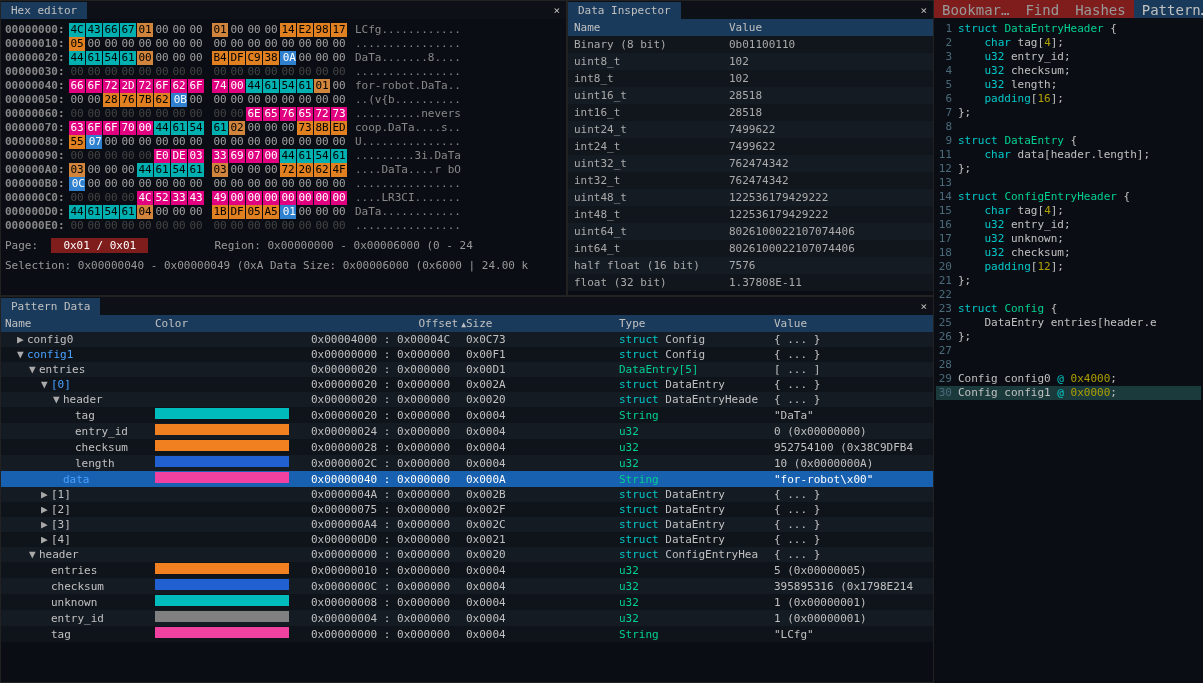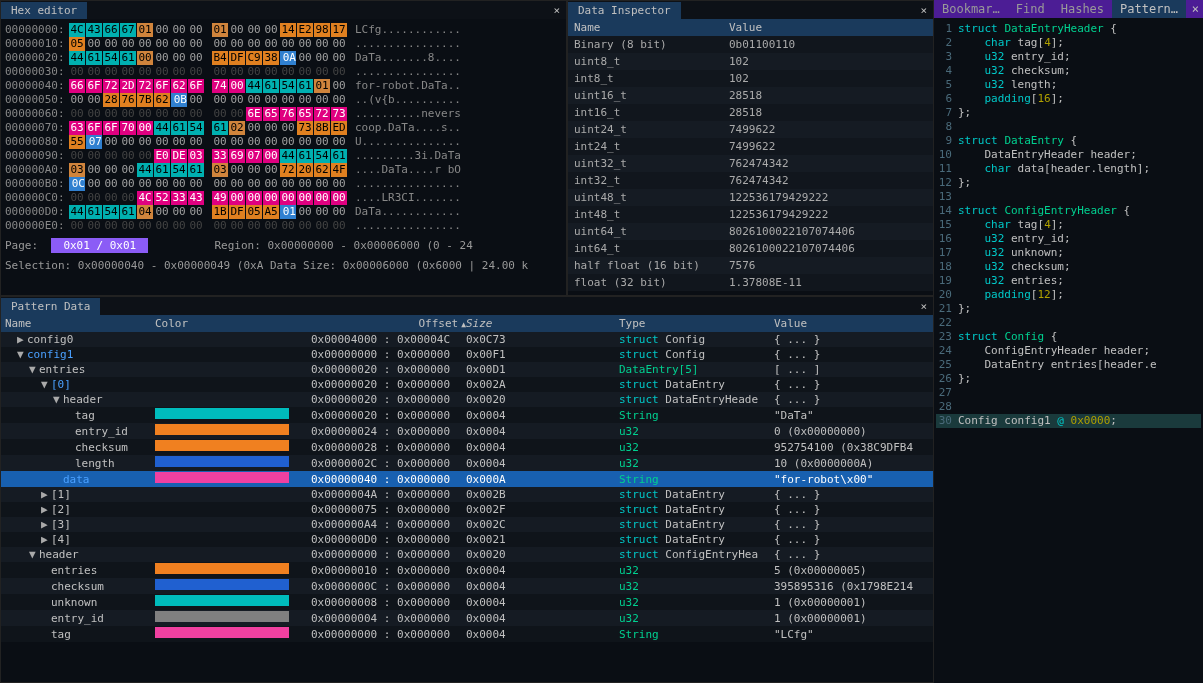--- a/index.html
+++ b/index.html
@@ -10,54 +10,54 @@
 .top-row { display:flex; height:296px; }
 .hex-panel { width:567px; background:#0a0e14; border:1px solid #222; }
 .inspector-panel { width:367px; background:#0a0e14; border:1px solid #222; }
 .pattern-panel { flex:1; background:#0a0e14; border:1px solid #222; overflow:hidden; }
 .title-bar { display:flex; align-items:center; background:#0d1117; height:18px; font-size:11px; }
 .title-tab { background:#1a3a5c; padding:2px 10px; color:#c0c0c0; }
 .title-close { margin-left:auto; padding:2px 6px; color:#c0c0c0; cursor:pointer; }
 .hex-body { padding:4px; font-size:11px; line-height:14px; }
 .hex-header { color:#888; margin-bottom:2px; }
 .hex-row { display:flex; }
-.hex-addr { color:#888; width:64px; }
+.hex-addr { color:#888; width:64px;font-weight:bold; }
 .hex-bytes { display:flex; gap:1px; }
 .hb { width:16px; text-align:center; color:#a0a0a0; }
 .hb.b0 { background:#00b0b0; color:#000; }
 .hb.b1 { background:#d0843c; color:#000; }
 .hb.b2 { background:#e08020; color:#000; }
 .hb.b3 { background:#3080d0; color:#fff;text-align:right; }
 .hb.b5 { background:#e00080; color:#fff; }
 .hb.dim { color:#444; }
 .ascii { margin-left:8px; color:#888; }
 .status { margin-top:6px; font-size:11px; color:#999; }
-.page-ind { background:#8b5cf6; padding:1px 12px; color:#fff; }
+.page-ind { background:#7f1d1d; padding:1px 12px; color:#fff; }
 .insp-body { overflow-y:auto; height:276px; }
 .insp-head { display:flex; background:#1a3a5c; padding:2px 6px; font-size:11px; color:#c0c0c0; }
 .insp-head .c1 { width:155px; } .insp-head .c2 { flex:1; }
 .insp-row { display:flex; padding:2px 6px; font-size:11px; }
 .insp-row:nth-child(odd){ background:#11161d; }
 .insp-row:nth-child(even){ background:#151b23; }
 .insp-row .c1 { width:155px; color:#aaa; } .insp-row .c2 { flex:1; color:#aaa; }
 .pat-head-row { display:flex; background:#1a3a5c; padding:2px 4px; font-size:11px; }
-.pat-head-row .pc1{width:150px;} .pat-head-row .pc2{width:156px;} .pat-head-row .pc3{width:155px;text-align:right;} .pat-head-row .pc4{width:153px;font-style:italic;} .pat-head-row .pc5{width:155px;} .pat-head-row .pc6{flex:1;}
+.pat-head-row .pc1{width:150px;} .pat-head-row .pc2{width:156px;} .pat-head-row .pc3{width:155px;text-align:right;} .pat-head-row .pc4{width:153px;} .pat-head-row .pc5{width:155px;} .pat-head-row .pc6{flex:1;}
 .pat-row { display:flex; padding:1px 4px; font-size:11px; align-items:center; }
 .pat-row:nth-child(odd){ background:#151b23; }
 .pat-row:nth-child(even){ background:#0f141a; }
 .pat-row.sel { background:#1860b0; color:#fff; }
 .pat-row .pc1{width:150px; display:flex; align-items:center;} .pat-row .pc2{width:156px;} .pat-row .pc3{width:155px;} .pat-row .pc4{width:153px;} .pat-row .pc5{width:155px;} .pat-row .pc6{flex:1;}
 .arrow { display:inline-block; width:10px; color:#aaa; }
 .indent { display:inline-block; }
 .color-sw { display:inline-block; width:134px; height:11px; }
 .kw { color:#00c8c8; }
 .ty { color:#00d090; }
 .num { color:#b0a000; }
 .cb-teal{background:#00bcbc;} .cb-orange{background:#f08020;} .cb-blue{background:#2060d0;} .cb-pink{background:#f040a0;} .cb-grey{background:#808080;}
-.tab-row { display:flex; background:#4c1d95; height:18px; font-size:12px; }
+.tab-row { display:flex; background:#7f1d1d; height:18px; font-size:14px; }
 .rtab { padding:2px 8px; color:#999; cursor:pointer; }
 .rtab.active { background:#1a3a5c; color:#c0c0c0; }
 .code-body { padding:4px 2px; font-size:11px; line-height:14px; overflow-y:auto; }
 .code-line { display:flex; }
 .ln { width:22px; text-align:right; color:#4a6a7a; padding-right:6px; }
 .code-txt { flex:1; white-space:pre; }
 .code-line.hl { background:#1a3a3c; }
 .sort-icon::after { content:"▲"; font-size:8px; margin-left:3px; }
 </style>
 </head>
@@ -803,24 +803,20 @@
         </div>
         <div class="code-line">
           <span class="ln">8</span>
           <span class="code-txt"></span>
         </div>
         <div class="code-line">
           <span class="ln">9</span>
           <span class="code-txt"><span class="kw">struct</span> <span class="ty">DataEntry</span> {</span>
         </div>
         <div class="code-line">
-          <span class="ln">10</span>
-          <span class="code-txt">    DataEntryHeader header;</span>
-        </div>
-        <div class="code-line">
           <span class="ln">11</span>
           <span class="code-txt">    <span class="kw">char</span> data[header.length];</span>
         </div>
         <div class="code-line">
           <span class="ln">12</span>
           <span class="code-txt">};</span>
         </div>
         <div class="code-line">
           <span class="ln">13</span>
           <span class="code-txt"></span>
@@ -839,58 +835,54 @@
         </div>
         <div class="code-line">
           <span class="ln">17</span>
           <span class="code-txt">    <span class="kw">u32</span> unknown;</span>
         </div>
         <div class="code-line">
           <span class="ln">18</span>
           <span class="code-txt">    <span class="kw">u32</span> checksum;</span>
         </div>
         <div class="code-line">
-          <span class="ln">19</span>
-          <span class="code-txt">    <span class="kw">u32</span> entries;</span>
-        </div>
-        <div class="code-line">
           <span class="ln">20</span>
           <span class="code-txt">    <span class="kw">padding</span>[<span class="num">12</span>];</span>
         </div>
         <div class="code-line">
           <span class="ln">21</span>
           <span class="code-txt">};</span>
         </div>
         <div class="code-line">
           <span class="ln">22</span>
           <span class="code-txt"></span>
         </div>
         <div class="code-line">
           <span class="ln">23</span>
           <span class="code-txt"><span class="kw">struct</span> <span class="ty">Config</span> {</span>
         </div>
         <div class="code-line">
-          <span class="ln">24</span>
-          <span class="code-txt">    ConfigEntryHeader header;</span>
-        </div>
-        <div class="code-line">
           <span class="ln">25</span>
           <span class="code-txt">    DataEntry entries[header.e</span>
         </div>
         <div class="code-line">
           <span class="ln">26</span>
           <span class="code-txt">};</span>
         </div>
         <div class="code-line">
           <span class="ln">27</span>
           <span class="code-txt"></span>
         </div>
         <div class="code-line">
           <span class="ln">28</span>
           <span class="code-txt"></span>
+        </div>
+        <div class="code-line">
+          <span class="ln">29</span>
+          <span class="code-txt">Config config0 <span class="kw">@</span> <span class="num">0x4000</span>;</span>
         </div>
         <div class="code-line hl">
           <span class="ln">30</span>
           <span class="code-txt">Config config1 <span class="kw">@</span> <span class="num">0x0000</span>;</span>
         </div>
       </div>
   </div>
 </div>
 
 </body></html>

